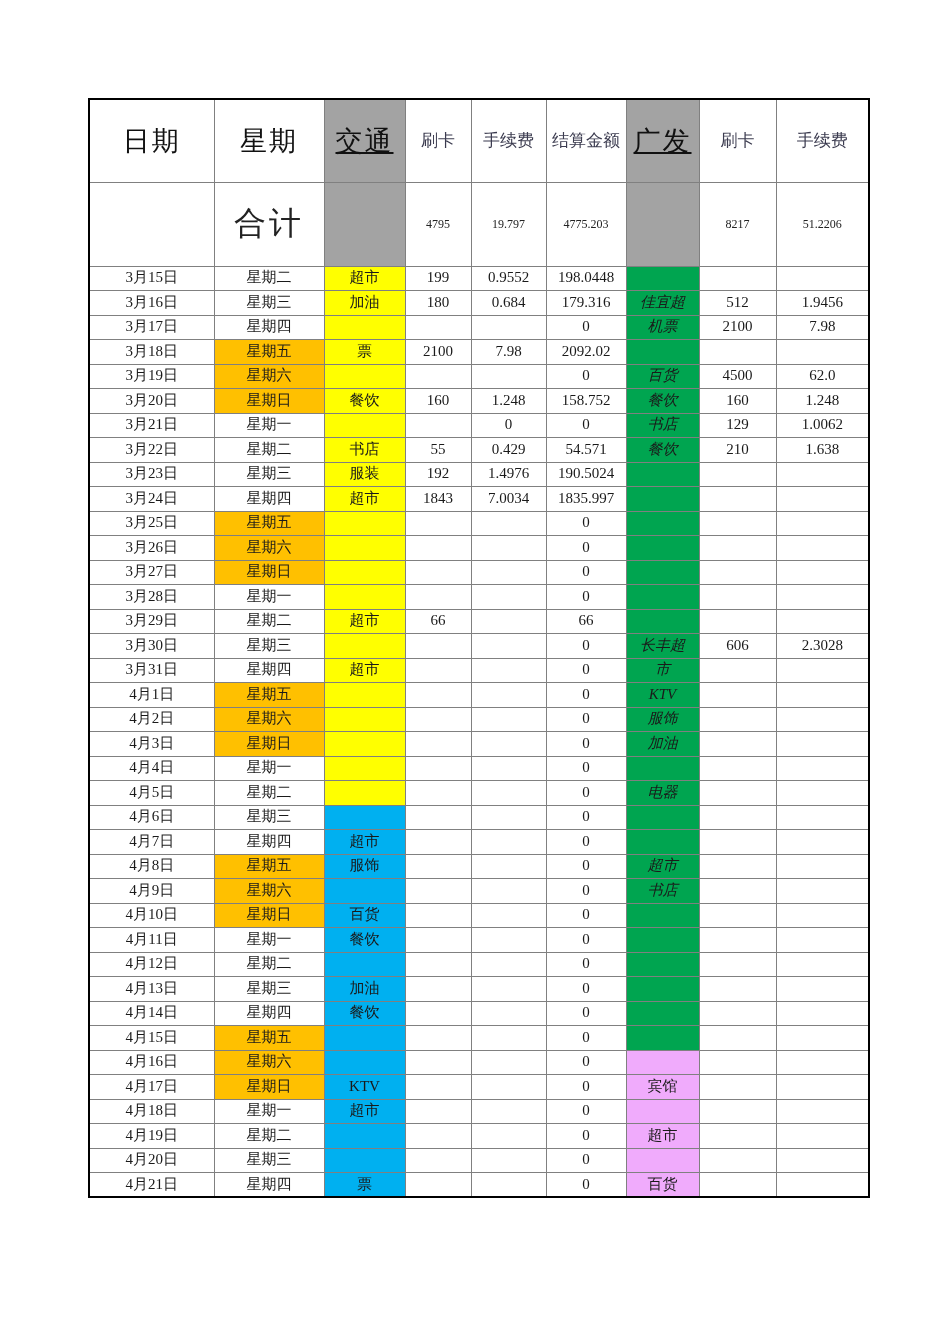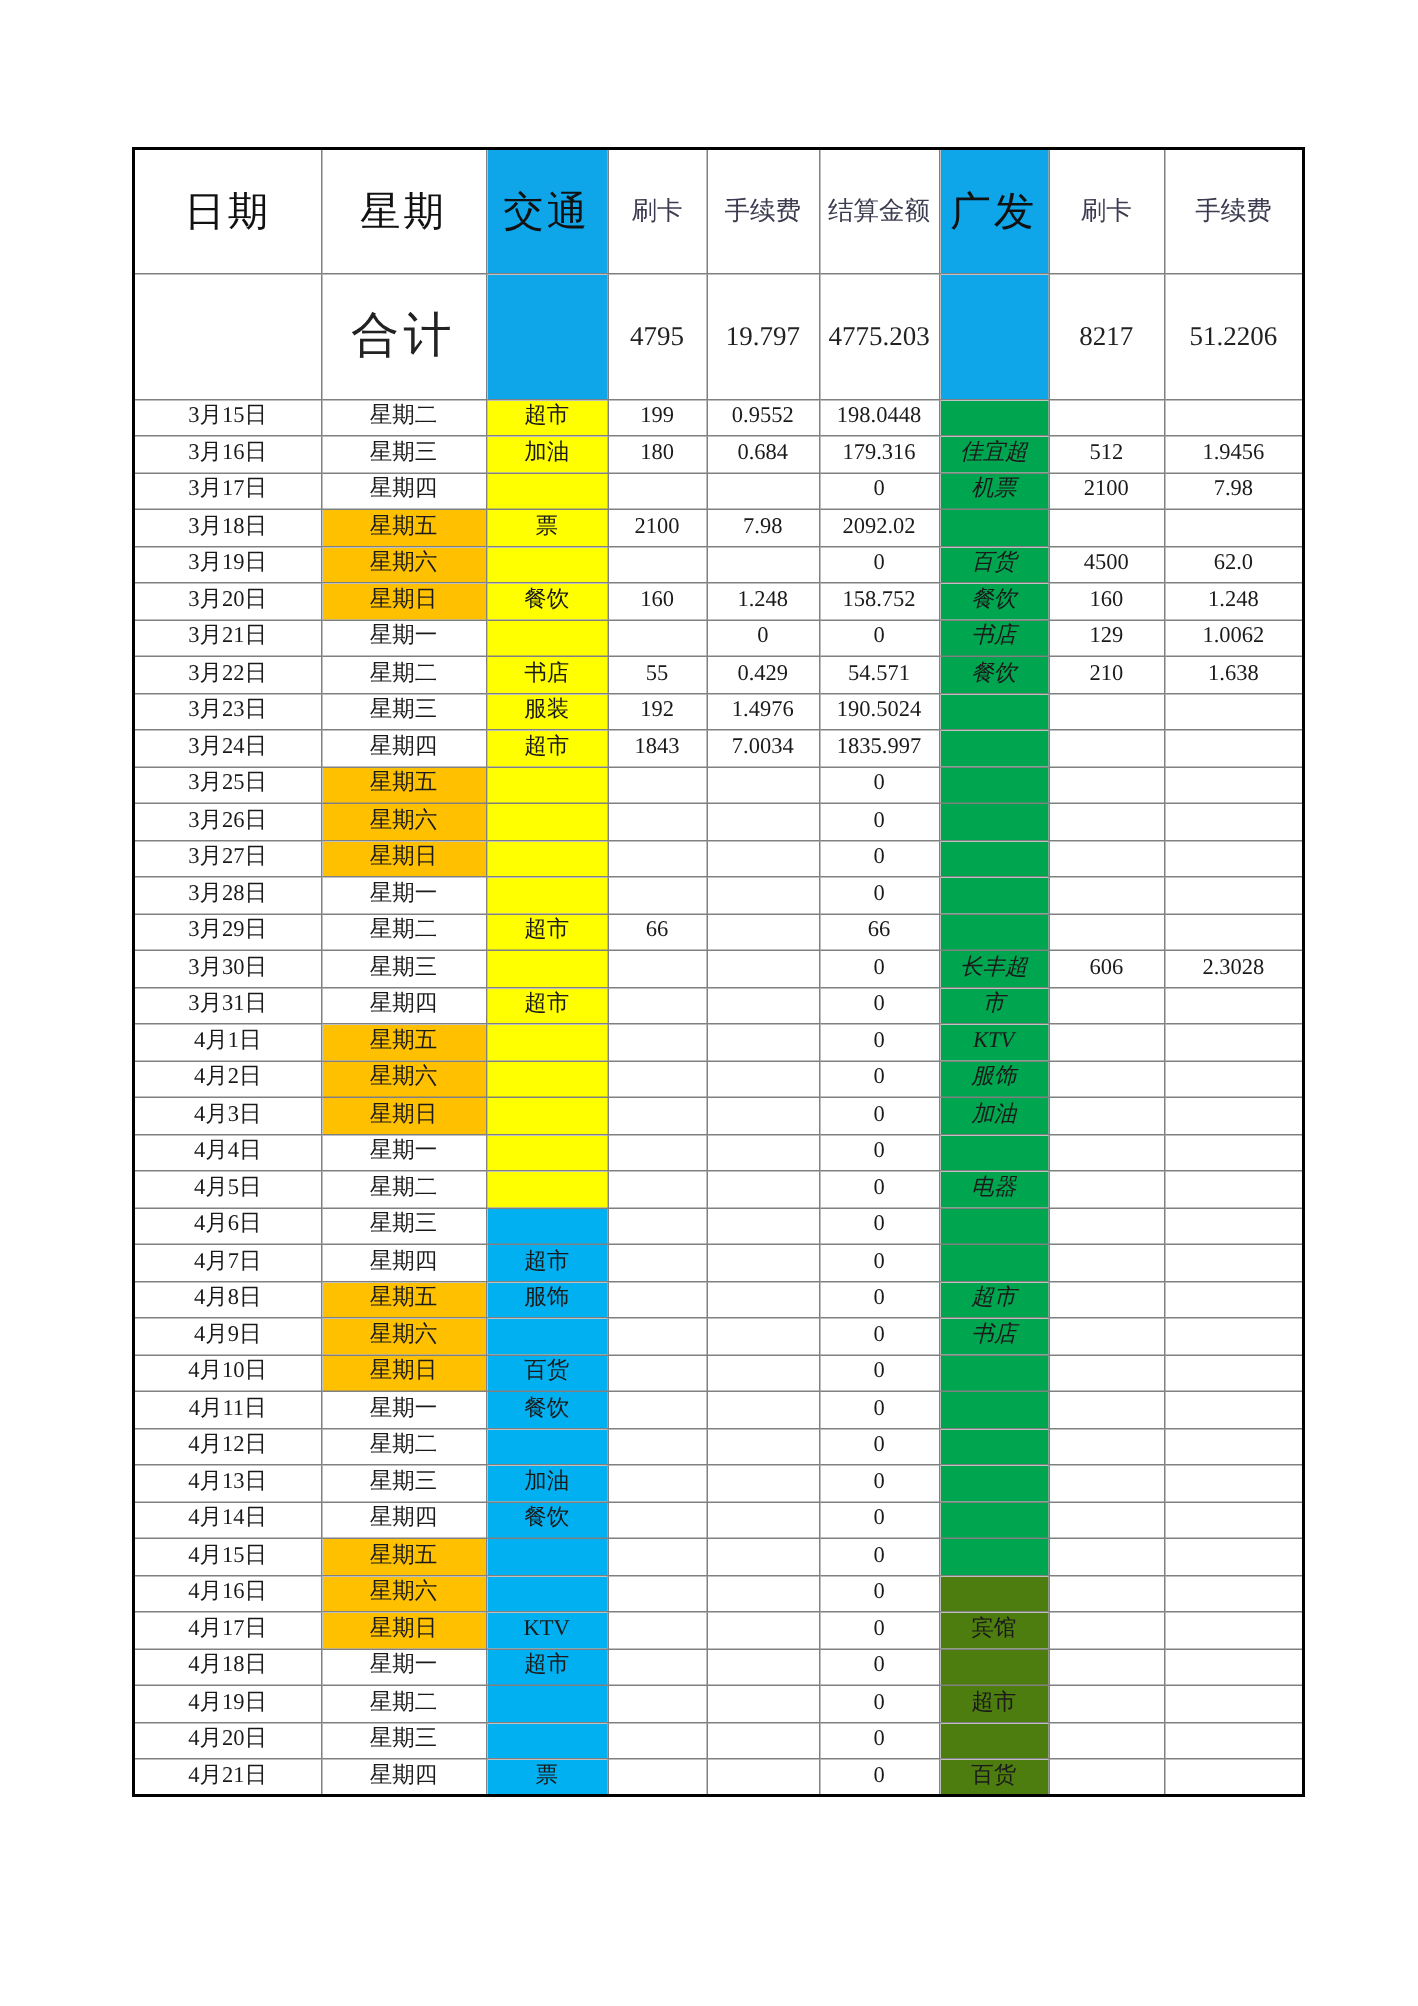--- a/index.html
+++ b/index.html
@@ -36,29 +36,29 @@
   td.tkR{border-right:2px solid #000;}
   td.tkT{border-top:2px solid #000;}
   td.tkB{border-bottom:2px solid #000;}
 
   tr.head td{
     height:83px;
     font-size:17px;
     color:#3b3b4f;
   }
   tr.head td.big{font-size:27px;color:#111;letter-spacing:2px;}
-  tr.total td{height:84px;font-size:18px;color:#222;}
+  tr.total td{height:84px;font-size:12px;color:#222;}
   tr.total td.big{font-size:32px;letter-spacing:3px;}
 
-  .c-orange{background:#0ea5e9;}
+  .c-orange{background:#a3a3a3;text-decoration:underline;}
   .c-yellow{background:#FFFF00;}
   .c-amber{background:#FFC000;}
   .c-blue{background:#00B0F0;}
   .c-green{background:#00A550;font-style:italic;}
-  .c-lgreen{background:#4d7c0f;margin-top:40px;}
+  .c-lgreen{background:#f0abfc;margin-top:40px;}
   .red{color:#FF0000;}
 
   
   col.c0{width:125px;}
   col.c1{width:110px;}
   col.c2{width:81px;}
   col.c3{width:66px;}
   col.c4{width:75px;}
   col.c5{width:80px;}
   col.c6{width:73px;}

